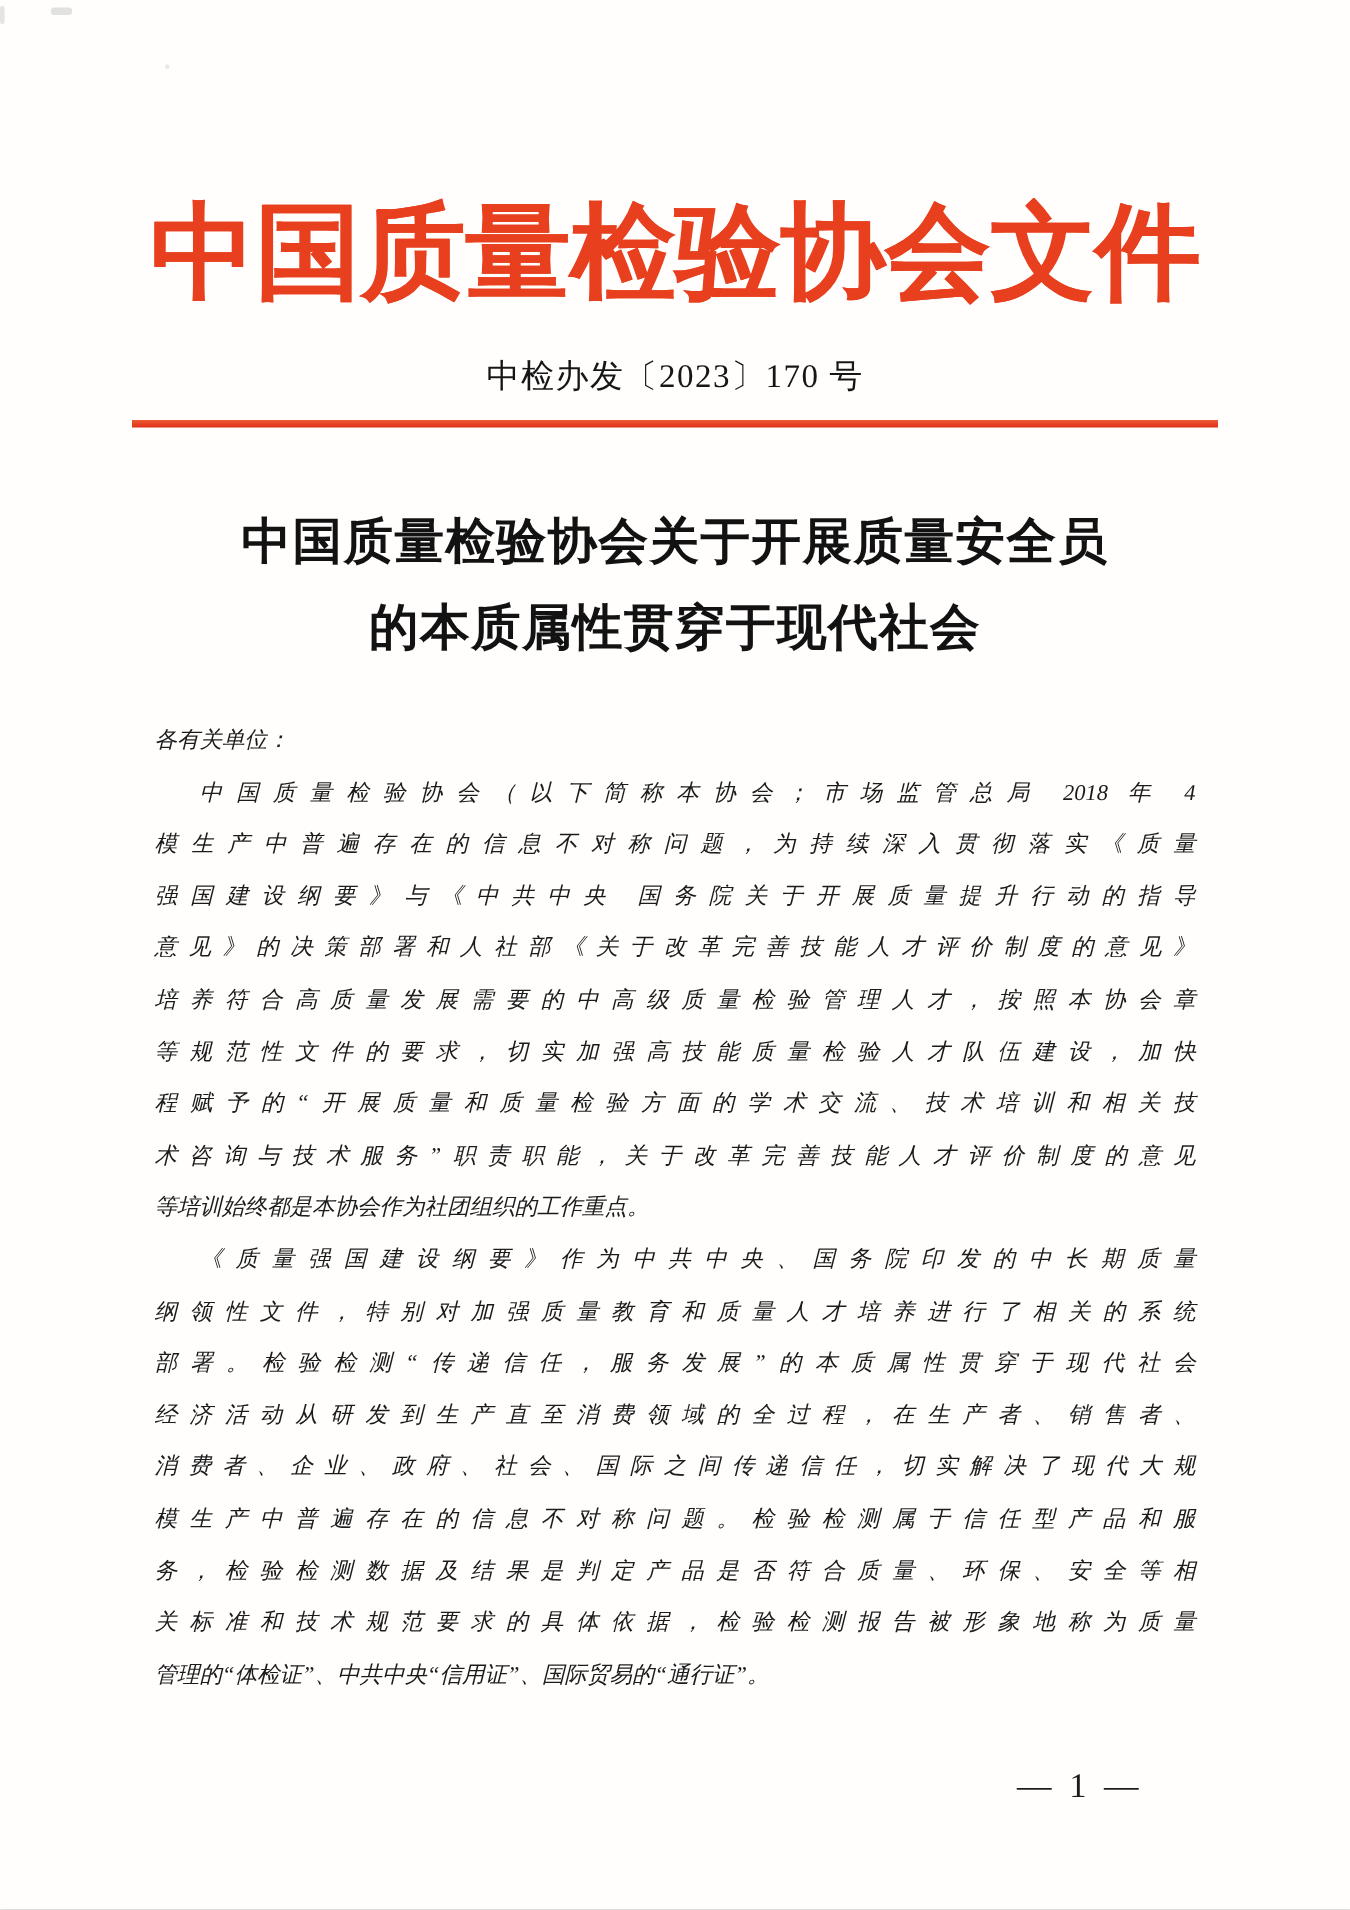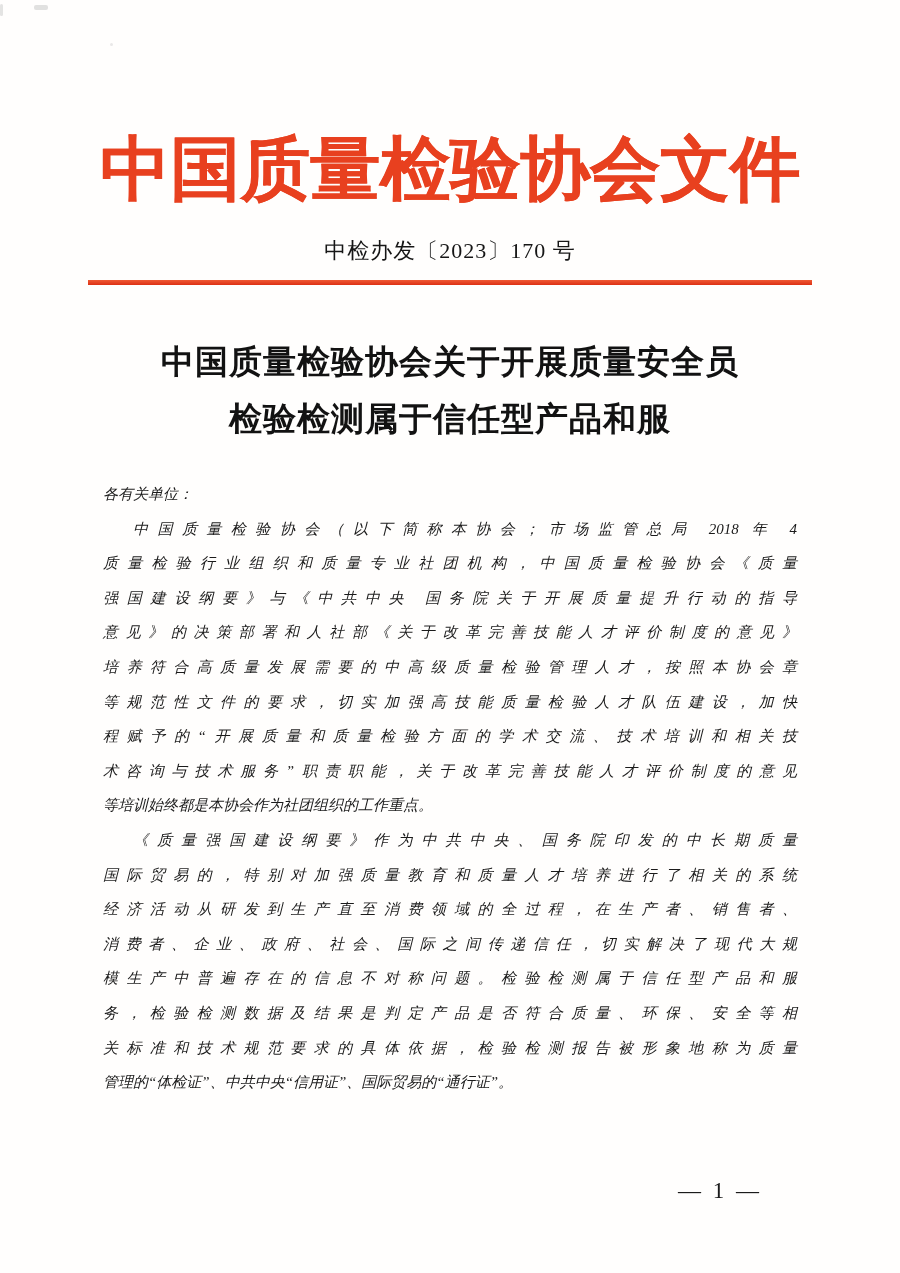--- a/index.html
+++ b/index.html
@@ -86,38 +86,39 @@
   <div class="speck s3"></div>
 
   <div class="org-title">中国质量检验协会文件</div>
 
   <div class="doc-number">中检办发〔2023〕170 号</div>
 
   <div class="red-rule"></div>
 
   <h1 class="doc-title">
     <span class="t-line">中国质量检验协会关于开展质量安全员</span>
-    <span class="t-line">检验检测属于信任型产品和服</span>
+    <span class="t-line">的本质属性贯穿于现代社会</span>
   </h1>
 
   <div class="body-text">
     <div class="line left">各有关单位：</div>
 
     <div class="line indent">中国质量检验协会（以下简称本协会；市场监管总局 2018 年 4</div>
-    <div class="line">质量检验行业组织和质量专业社团机构，中国质量检验协会《质量</div>
+    <div class="line">模生产中普遍存在的信息不对称问题，为持续深入贯彻落实《质量</div>
     <div class="line">强国建设纲要》与《中共中央 国务院关于开展质量提升行动的指导</div>
     <div class="line">意见》的决策部署和人社部《关于改革完善技能人才评价制度的意见》</div>
     <div class="line">培养符合高质量发展需要的中高级质量检验管理人才，按照本协会章</div>
     <div class="line">等规范性文件的要求，切实加强高技能质量检验人才队伍建设，加快</div>
     <div class="line">程赋予的“开展质量和质量检验方面的学术交流、技术培训和相关技</div>
     <div class="line">术咨询与技术服务”职责职能，关于改革完善技能人才评价制度的意见</div>
     <div class="line left">等培训始终都是本协会作为社团组织的工作重点。</div>
 
     <div class="line indent">《质量强国建设纲要》作为中共中央、国务院印发的中长期质量</div>
-    <div class="line">国际贸易的，特别对加强质量教育和质量人才培养进行了相关的系统</div>
+    <div class="line">纲领性文件，特别对加强质量教育和质量人才培养进行了相关的系统</div>
+    <div class="line">部署。检验检测“传递信任，服务发展”的本质属性贯穿于现代社会</div>
     <div class="line">经济活动从研发到生产直至消费领域的全过程，在生产者、销售者、</div>
     <div class="line">消费者、企业、政府、社会、国际之间传递信任，切实解决了现代大规</div>
     <div class="line">模生产中普遍存在的信息不对称问题。检验检测属于信任型产品和服</div>
     <div class="line">务，检验检测数据及结果是判定产品是否符合质量、环保、安全等相</div>
     <div class="line">关标准和技术规范要求的具体依据，检验检测报告被形象地称为质量</div>
     <div class="line left">管理的“体检证”、中共中央“信用证”、国际贸易的“通行证”。</div>
   </div>
 
   <div class="page-number">— 1 —</div>
 

